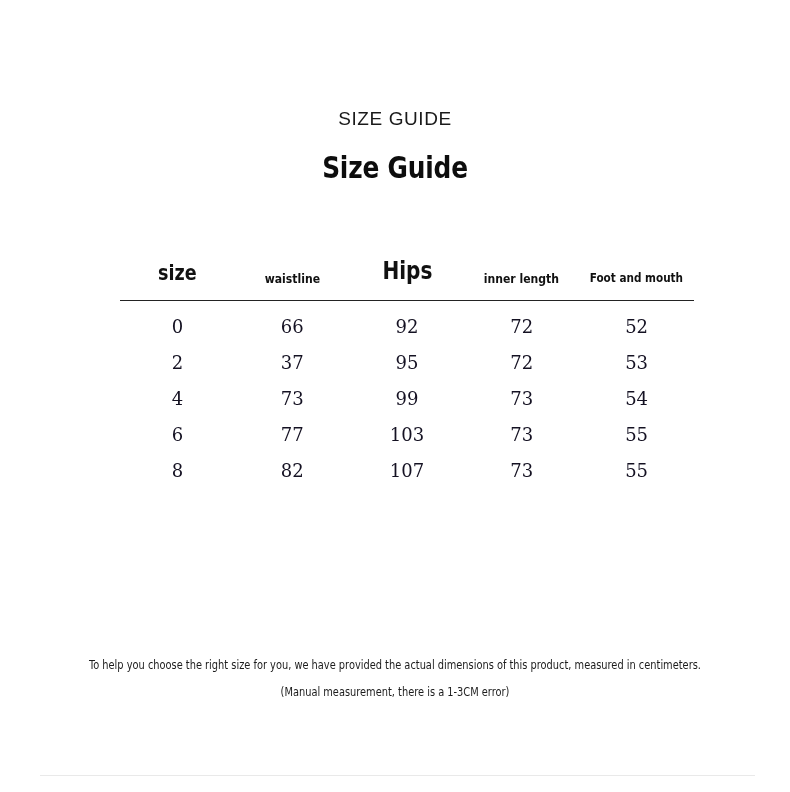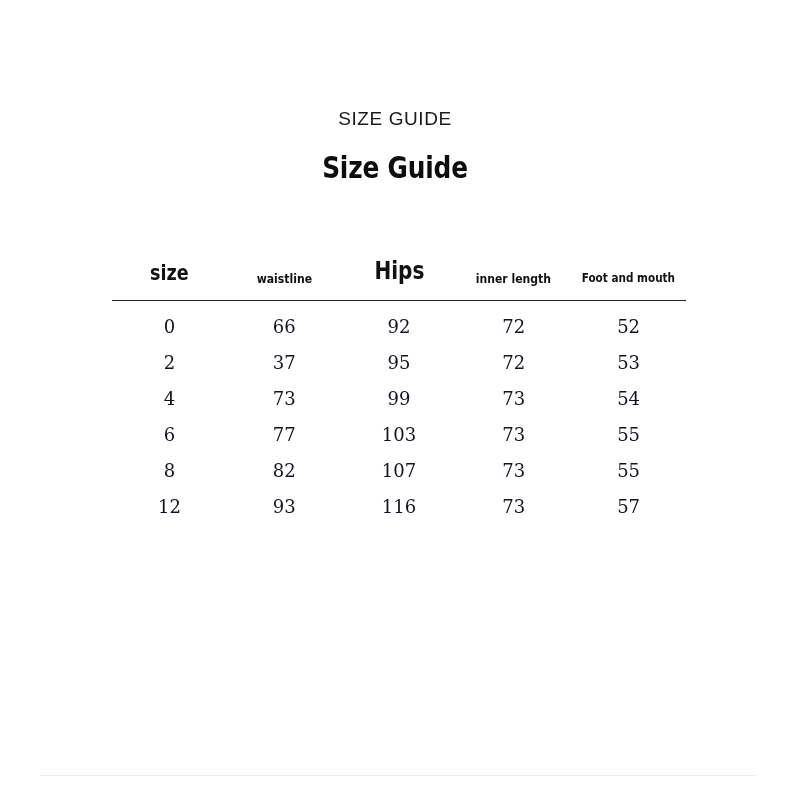--- a/index.html
+++ b/index.html
@@ -48,21 +48,21 @@
     font-weight: 700;
     letter-spacing: -0.2px;
     color: #0d0d0d;
     transform: scaleX(0.92);
   }
 
   
   .size-table {
     position: absolute;
     top: 258px;
-    left: 112px;
+    left: 120px;
     width: 574px;
     border-collapse: collapse;
     table-layout: fixed;
   }
 
   .size-table th {
     padding: 0 0 14px 0;
     vertical-align: bottom;
     text-align: center;
     font-family: "DejaVu Sans Condensed", "Liberation Sans Narrow", "Liberation Sans", sans-serif;
@@ -174,26 +174,23 @@
         <td>73</td>
         <td>55</td>
       </tr>
       <tr>
         <td>8</td>
         <td>82</td>
         <td>107</td>
         <td>73</td>
         <td>55</td>
       </tr>
-      <tr>
-        <td>12</td>
-        <td>93</td>
-        <td>116</td>
-        <td>73</td>
-        <td>57</td>
-      </tr>
     </tbody>
   </table>
 
+  <div class="notes">
+    <div class="note-line primary">To help you choose the right size for you, we have provided the actual dimensions of this product, measured in centimeters.</div>
+    <div class="note-line">(Manual measurement, there is a 1-3CM error)</div>
+  </div>
 
   <div class="bottom-divider"></div>
 
 </div>
 
 </body></html>

